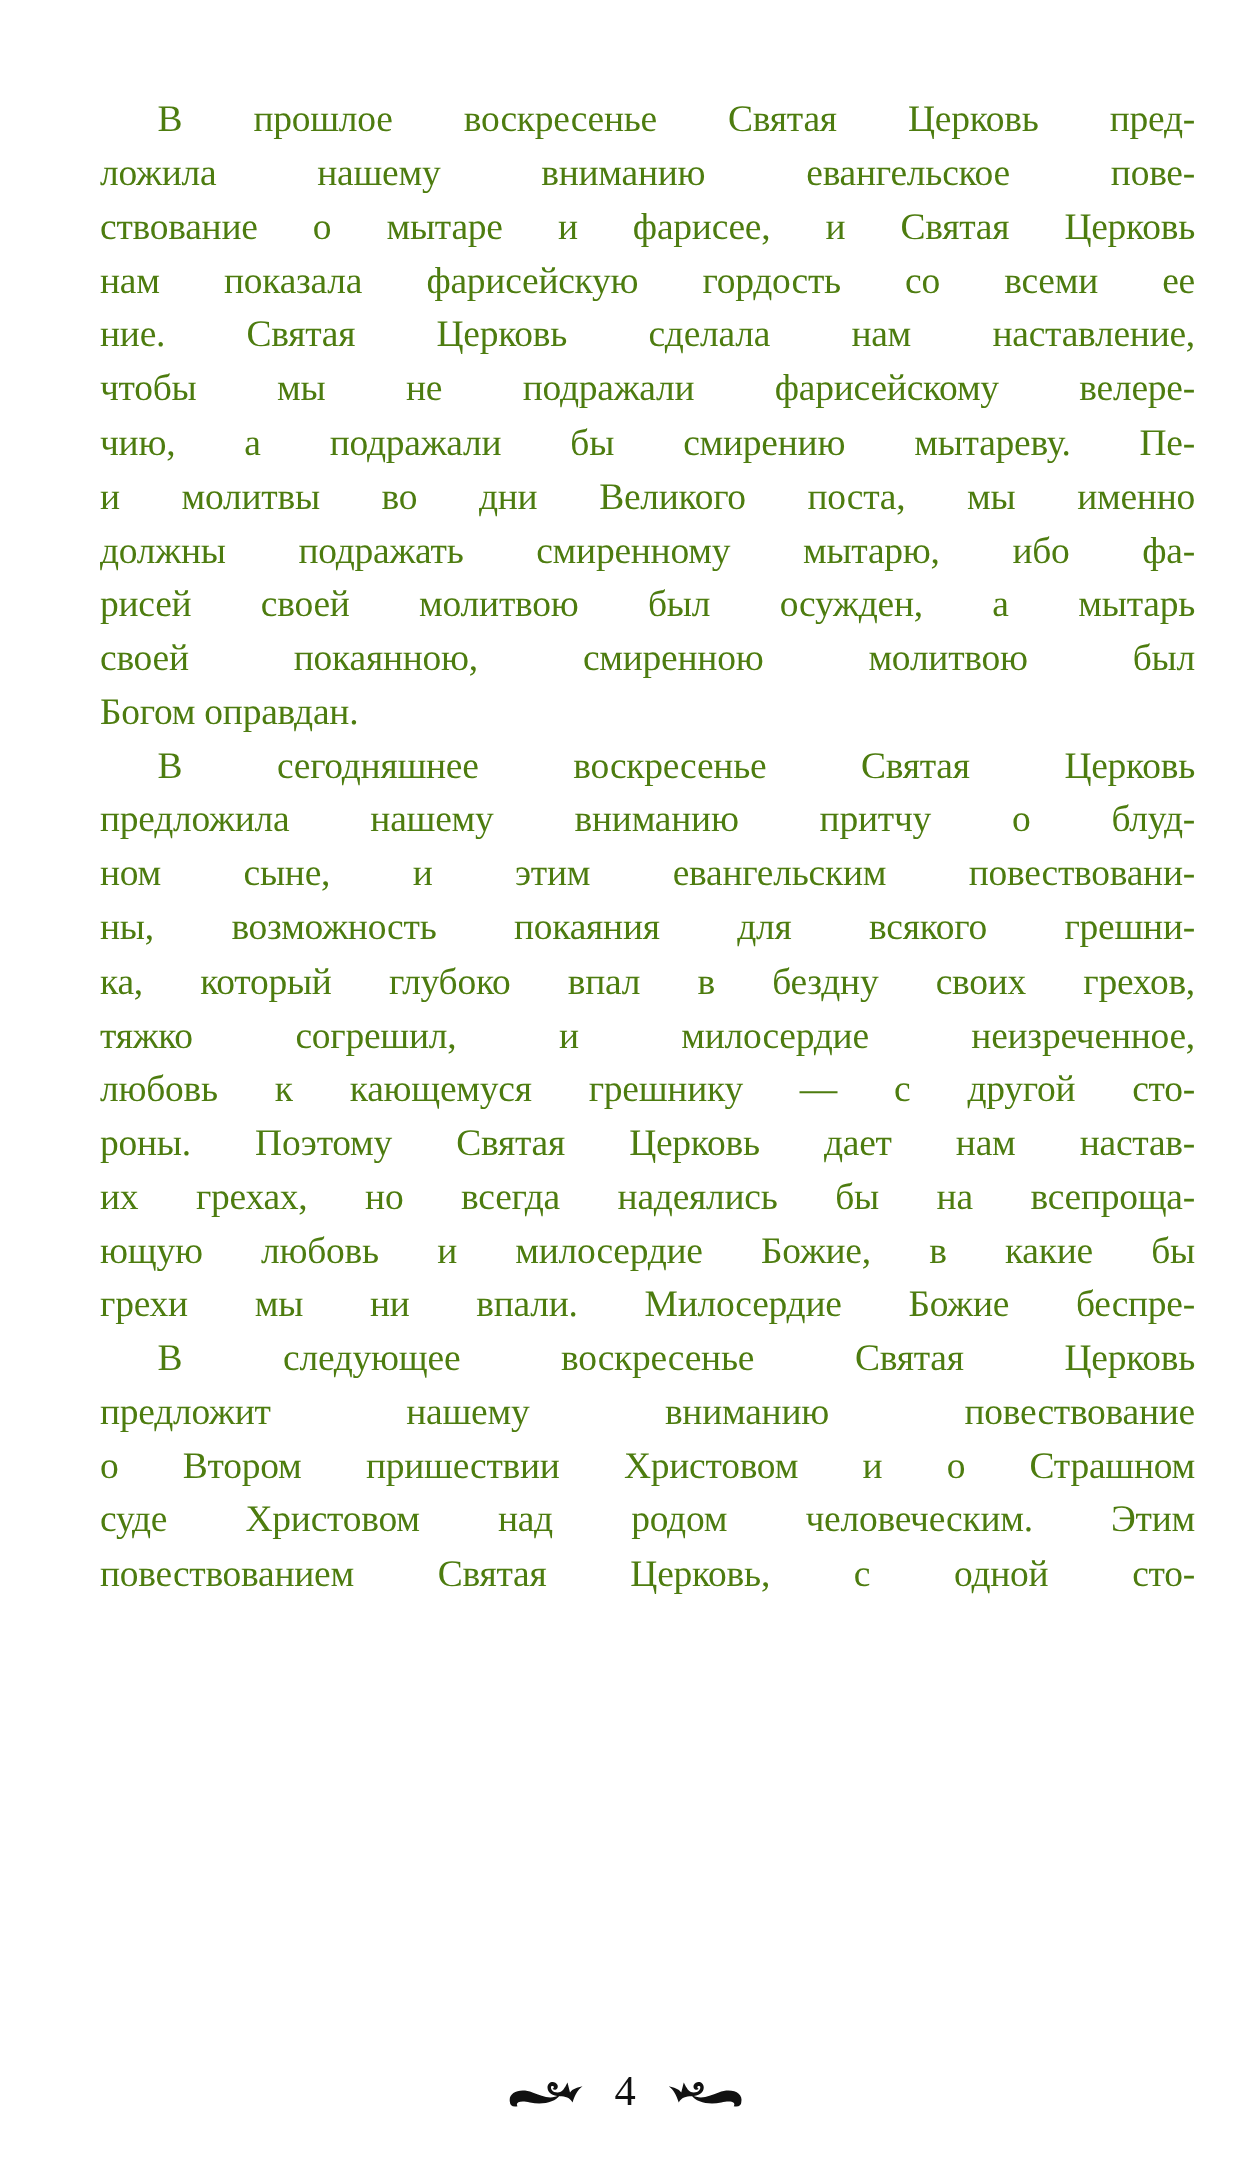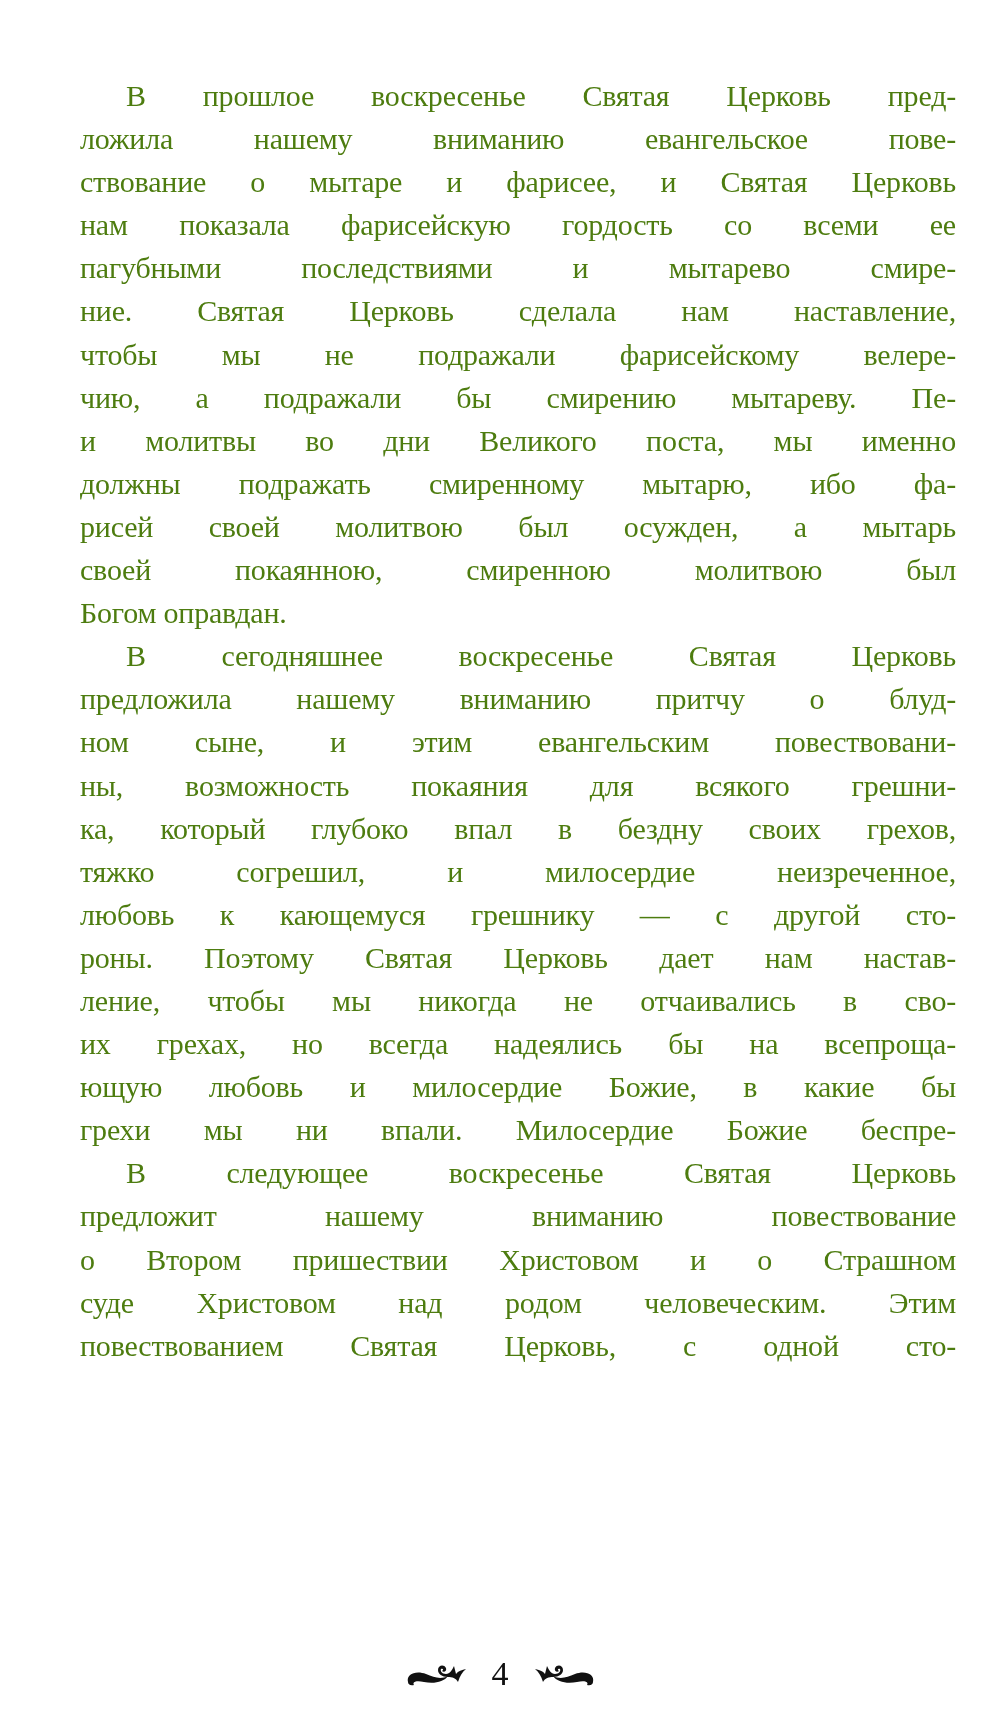--- a/index.html
+++ b/index.html
@@ -25,40 +25,38 @@
 </style>
 </head>
 <body>
 
 <div class="page">
   <div>
     <span class="line indent">В прошлое воскресенье Святая Церковь пред-</span>
     <span class="line">ложила нашему вниманию евангельское пове-</span>
     <span class="line">ствование о мытаре и фарисее, и Святая Церковь</span>
     <span class="line">нам показала фарисейскую гордость со всеми ее</span>
-    <span class="line">пагубными последствиями и мытарево смире-</span>
     <span class="line">ние. Святая Церковь сделала нам наставление,</span>
     <span class="line">чтобы мы не подражали фарисейскому велере-</span>
     <span class="line">чию, а подражали бы смирению мытареву. Пе-</span>
     <span class="line">и молитвы во дни Великого поста, мы именно</span>
     <span class="line">должны подражать смиренному мытарю, ибо фа-</span>
     <span class="line">рисей своей молитвою был осужден, а мытарь</span>
     <span class="line">своей покаянною, смиренною молитвою был</span>
     <span class="line last">Богом оправдан.</span>
   </div>
   <div>
     <span class="line indent">В сегодняшнее воскресенье Святая Церковь</span>
     <span class="line">предложила нашему вниманию притчу о блуд-</span>
     <span class="line">ном сыне, и этим евангельским повествовани-</span>
     <span class="line">ны, возможность покаяния для всякого грешни-</span>
     <span class="line">ка, который глубоко впал в бездну своих грехов,</span>
     <span class="line">тяжко согрешил, и милосердие неизреченное,</span>
     <span class="line">любовь к кающемуся грешнику — с другой сто-</span>
     <span class="line">роны. Поэтому Святая Церковь дает нам настав-</span>
-    <span class="line">ление, чтобы мы никогда не отчаивались в сво-</span>
     <span class="line">их грехах, но всегда надеялись бы на всепроща-</span>
     <span class="line">ющую любовь и милосердие Божие, в какие бы</span>
     <span class="line">грехи мы ни впали. Милосердие Божие беспре-</span>
   </div>
   <div>
     <span class="line indent">В следующее воскресенье Святая Церковь</span>
     <span class="line">предложит нашему вниманию повествование</span>
     <span class="line">о Втором пришествии Христовом и о Страшном</span>
     <span class="line">суде Христовом над родом человеческим. Этим</span>
     <span class="line">повествованием Святая Церковь, с одной сто-</span>

